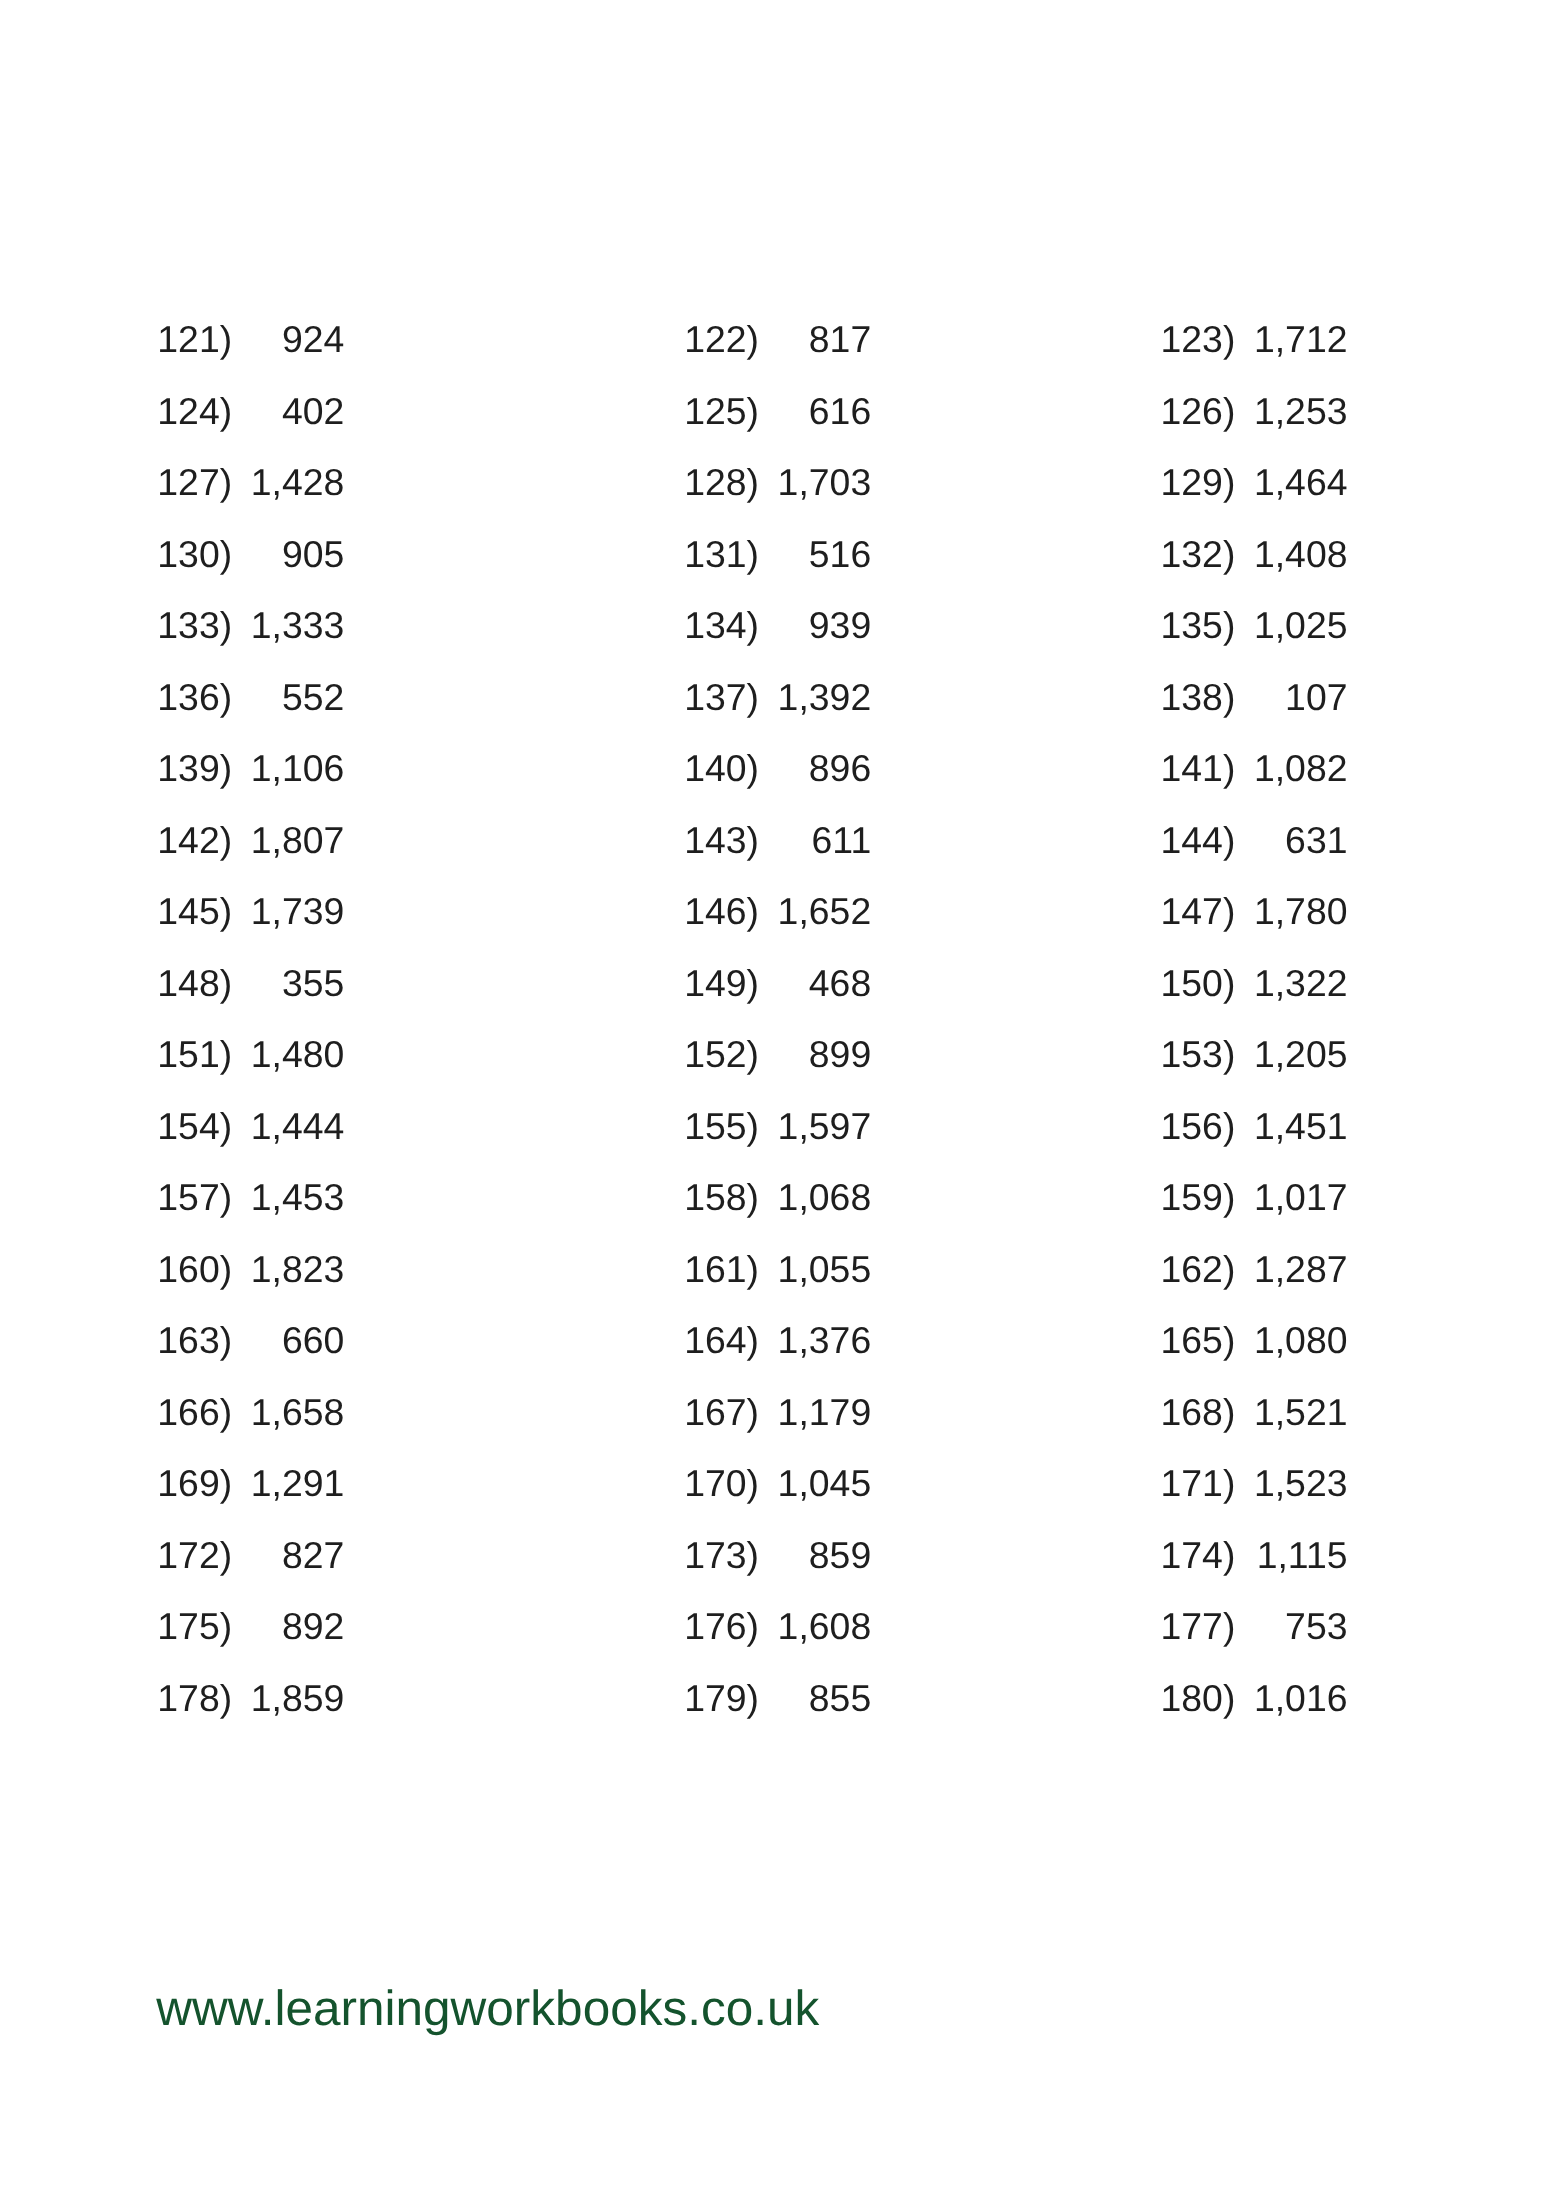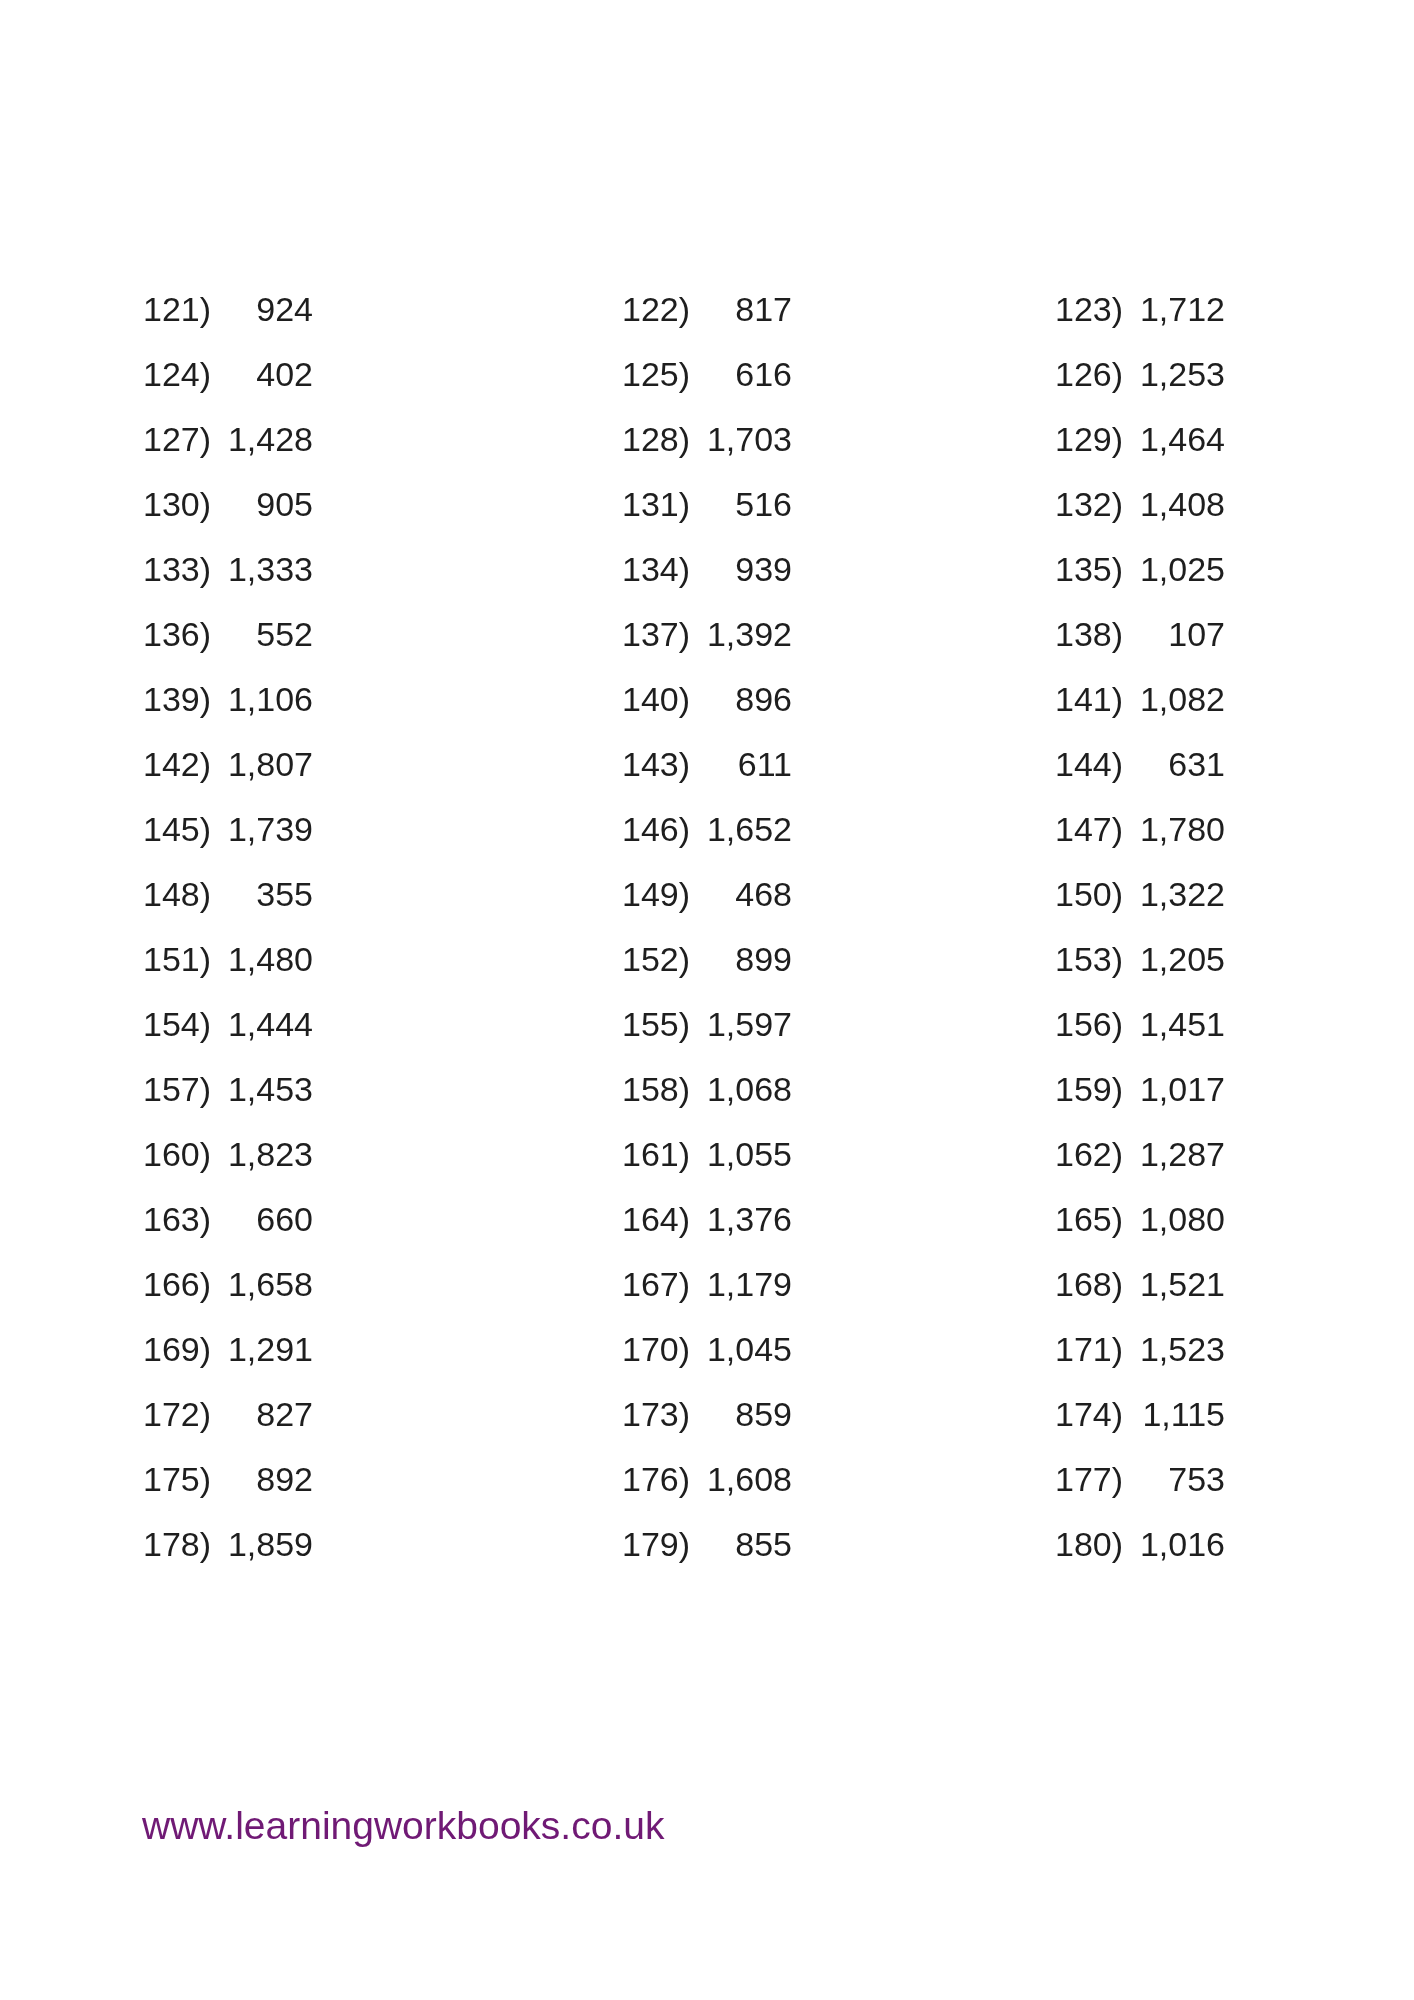--- a/index.html
+++ b/index.html
@@ -31,23 +31,23 @@
     line-height: 65px;
     font-size: 34px;
     white-space: nowrap;
   }
   .num { text-align: center; }
   .val { text-align: left; }
   .footer-url {
     position: absolute;
     left: 142px;
     top: 1806px;
-    font-size: 39px;
+    font-size: 45px;
     line-height: 40px;
-    color: #701a75;
+    color: #14532d;
   }
 </style>
 </head>
 <body>
 
 <div class="page">
   <div class="answers-col col-1">
       <div class="row">
         <span class="num">121)</span>
         <span class="val">924</span>

